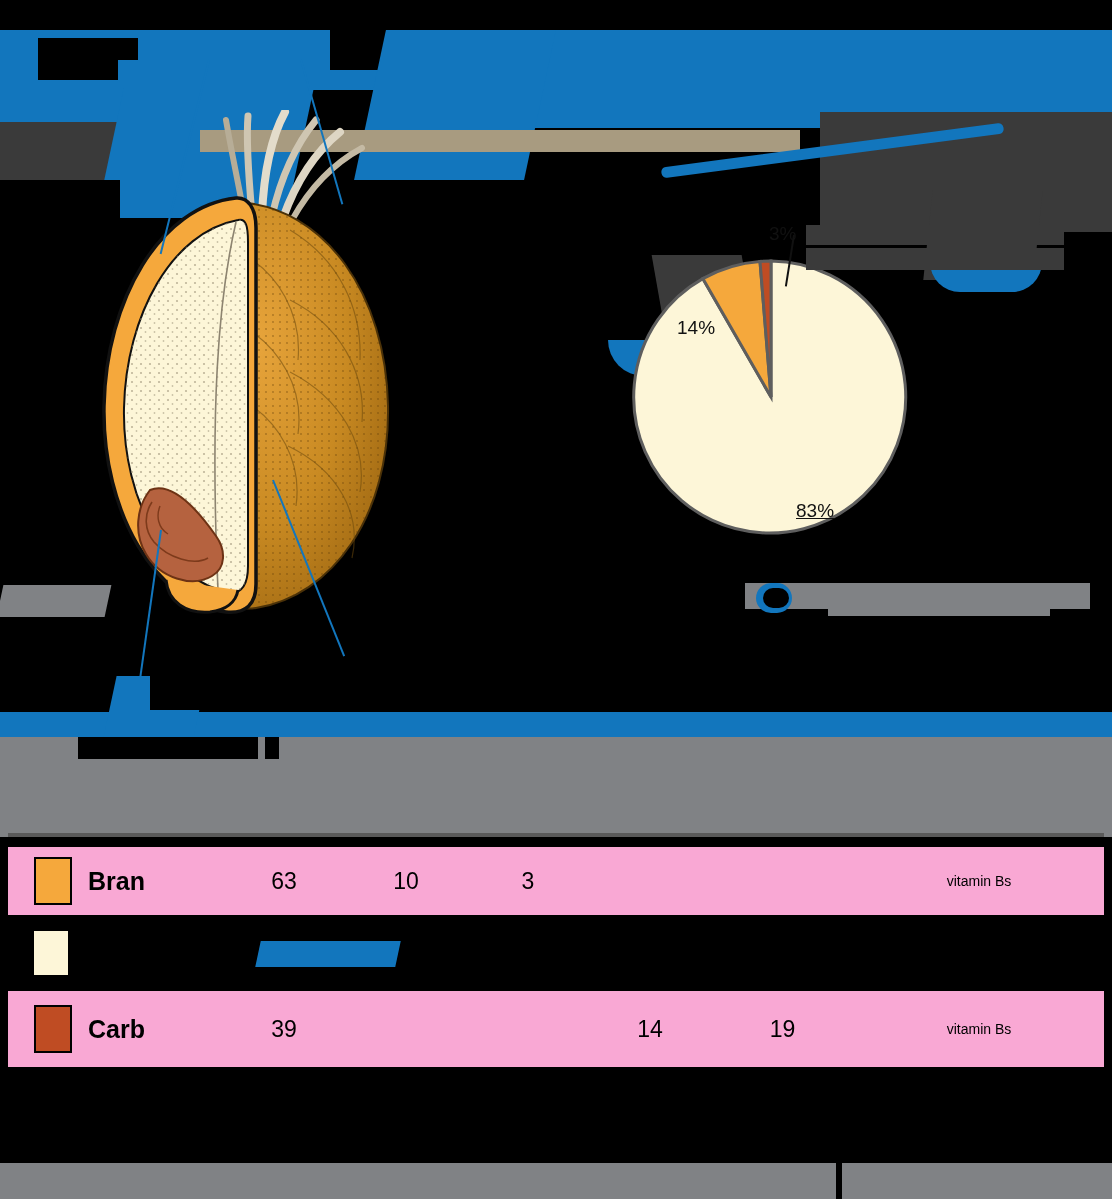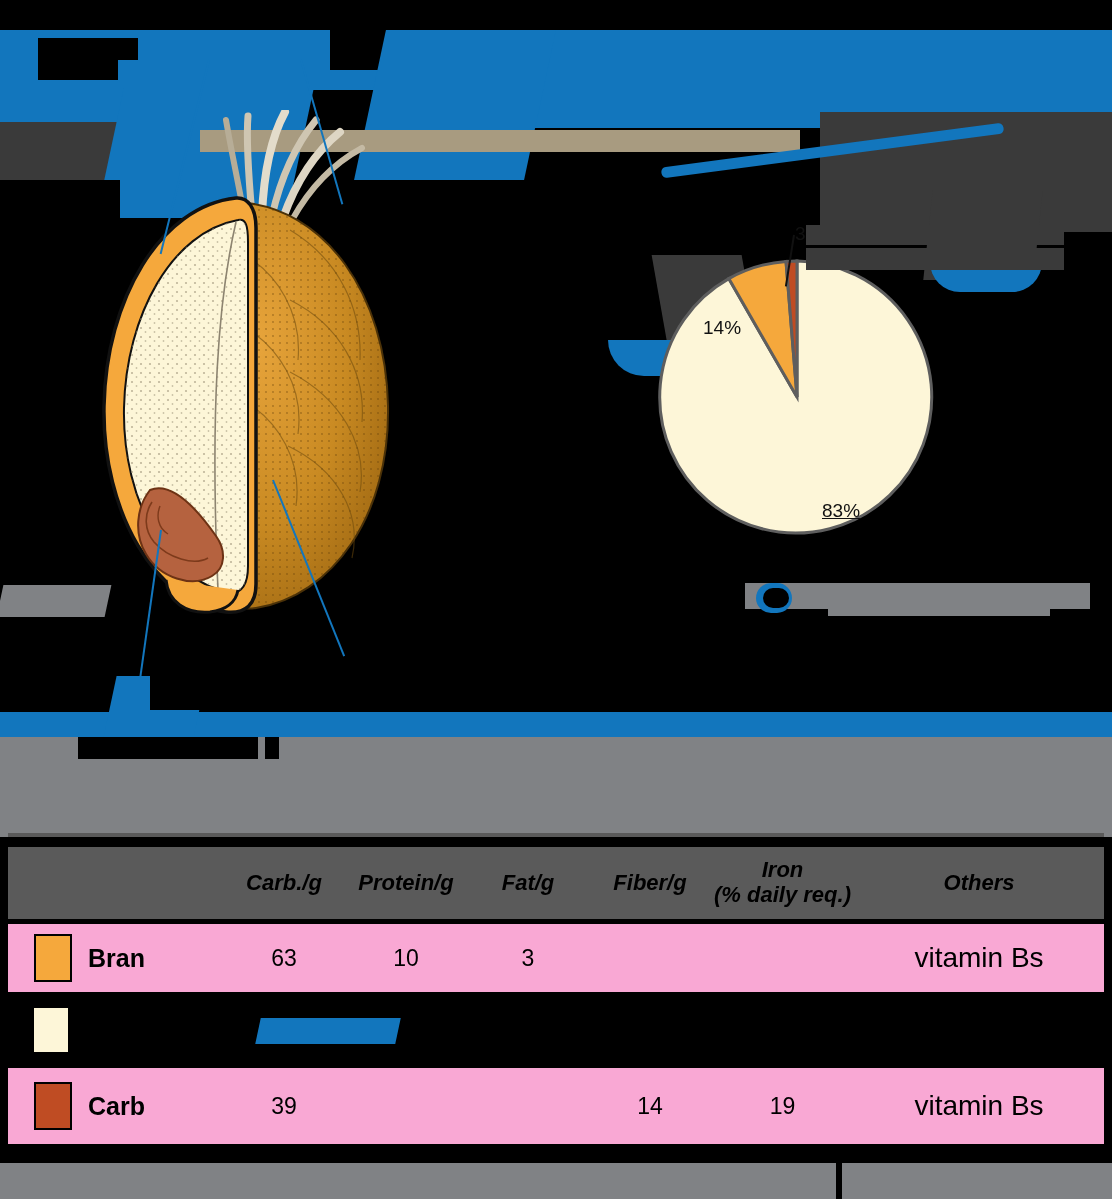--- a/index.html
+++ b/index.html
@@ -18,21 +18,21 @@
   .mask-gray{background:#808285;}
   .mask-black{background:#000;}
 
   
   .skew{transform:skewX(-12deg);}
 
   
   #kernel-wrap{left:40px;top:110px;width:380px;height:520px;}
 
   
-  #pie-wrap{left:655px;top:255px;width:285px;height:285px;}
+  #pie-wrap{left:629px;top:255px;width:285px;height:285px;}
   .pie-label{
     position:absolute;color:#111;font-size:19px;font-weight:400;
     font-family:"Liberation Sans", sans-serif;
   }
 
   
   .leader{position:absolute;background:#1276bd;}
 
   
   #nutrition-table{
@@ -46,21 +46,21 @@
   #thead .cell{
     font-style:italic;font-weight:600;color:#000;font-size:22px;
     text-align:center;line-height:1.12;
   }
   .datarow{height:72px;border-top:2px solid #000;border-bottom:2px solid #000;}
   .row-blue{background:#f9a8d4;}
   .row-black{background:#000;}
   .cell{box-sizing:border-box;}
   .c-name{width:215px;display:flex;align-items:center;padding-left:26px;}
   .c-num{width:122px;text-align:center;font-size:23px;color:#000;font-weight:500;}
-  .c-others{width:250px;text-align:center;font-size:28px;color:#000;font-weight:500;line-height:1.15;}
+  .c-others{width:250px;text-align:center;font-size:14px;color:#000;font-weight:500;line-height:1.15;}
   .swatch{
     width:34px;height:44px;border:2px solid #000;margin-right:16px;flex:none;
   }
   .swatch-noborder{border:none;}
   .rowlabel{font-size:25px;font-weight:bold;color:#000;}
   .hidden-text{color:#000;}
 
   
   .h-blank{width:215px;}
   .h-carb{width:122px;}
@@ -186,32 +186,20 @@
 <div class="mask mask-blue" style="left:0px;top:712px;width:1112px;height:25px;"></div>
 <div class="mask mask-blue skew" style="left:110px;top:676px;width:90px;height:62px;"></div>
 <div class="mask mask-black" style="left:150px;top:676px;width:160px;height:34px;"></div>
 <div class="mask mask-gray" style="left:0px;top:737px;width:1112px;height:100px;"></div>
 <div class="mask mask-black" style="left:78px;top:737px;width:180px;height:22px;"></div>
 <div class="mask mask-black" style="left:265px;top:737px;width:14px;height:22px;"></div>
 <div class="mask" style="left:8px;top:833px;width:1096px;height:4px;background:#5a5a5a;"></div>
 
 <div id="nutrition-table">
 
-  <div class="trow" id="thead">
-    <div class="cell h-blank"></div>
-    <div class="cell h-carb">Carb./g</div>
-    <div class="cell h-prot">Protein/g</div>
-    <div class="cell h-fat">Fat/g</div>
-    <div class="cell h-fiber">Fiber/g</div>
-    <div class="cell h-iron">
-      <div>Iron</div>
-      <div>(% daily req.)</div>
-    </div>
-    <div class="cell h-others">Others</div>
-  </div>
 
   <div class="trow datarow row-blue">
     <div class="cell c-name">
       <div class="swatch" style="background:#f5a83c;"></div>
       <span class="rowlabel">Bran</span>
     </div>
     <div class="cell c-num">63</div>
     <div class="cell c-num">10</div>
     <div class="cell c-num">3</div>
     <div class="cell c-num"></div>

